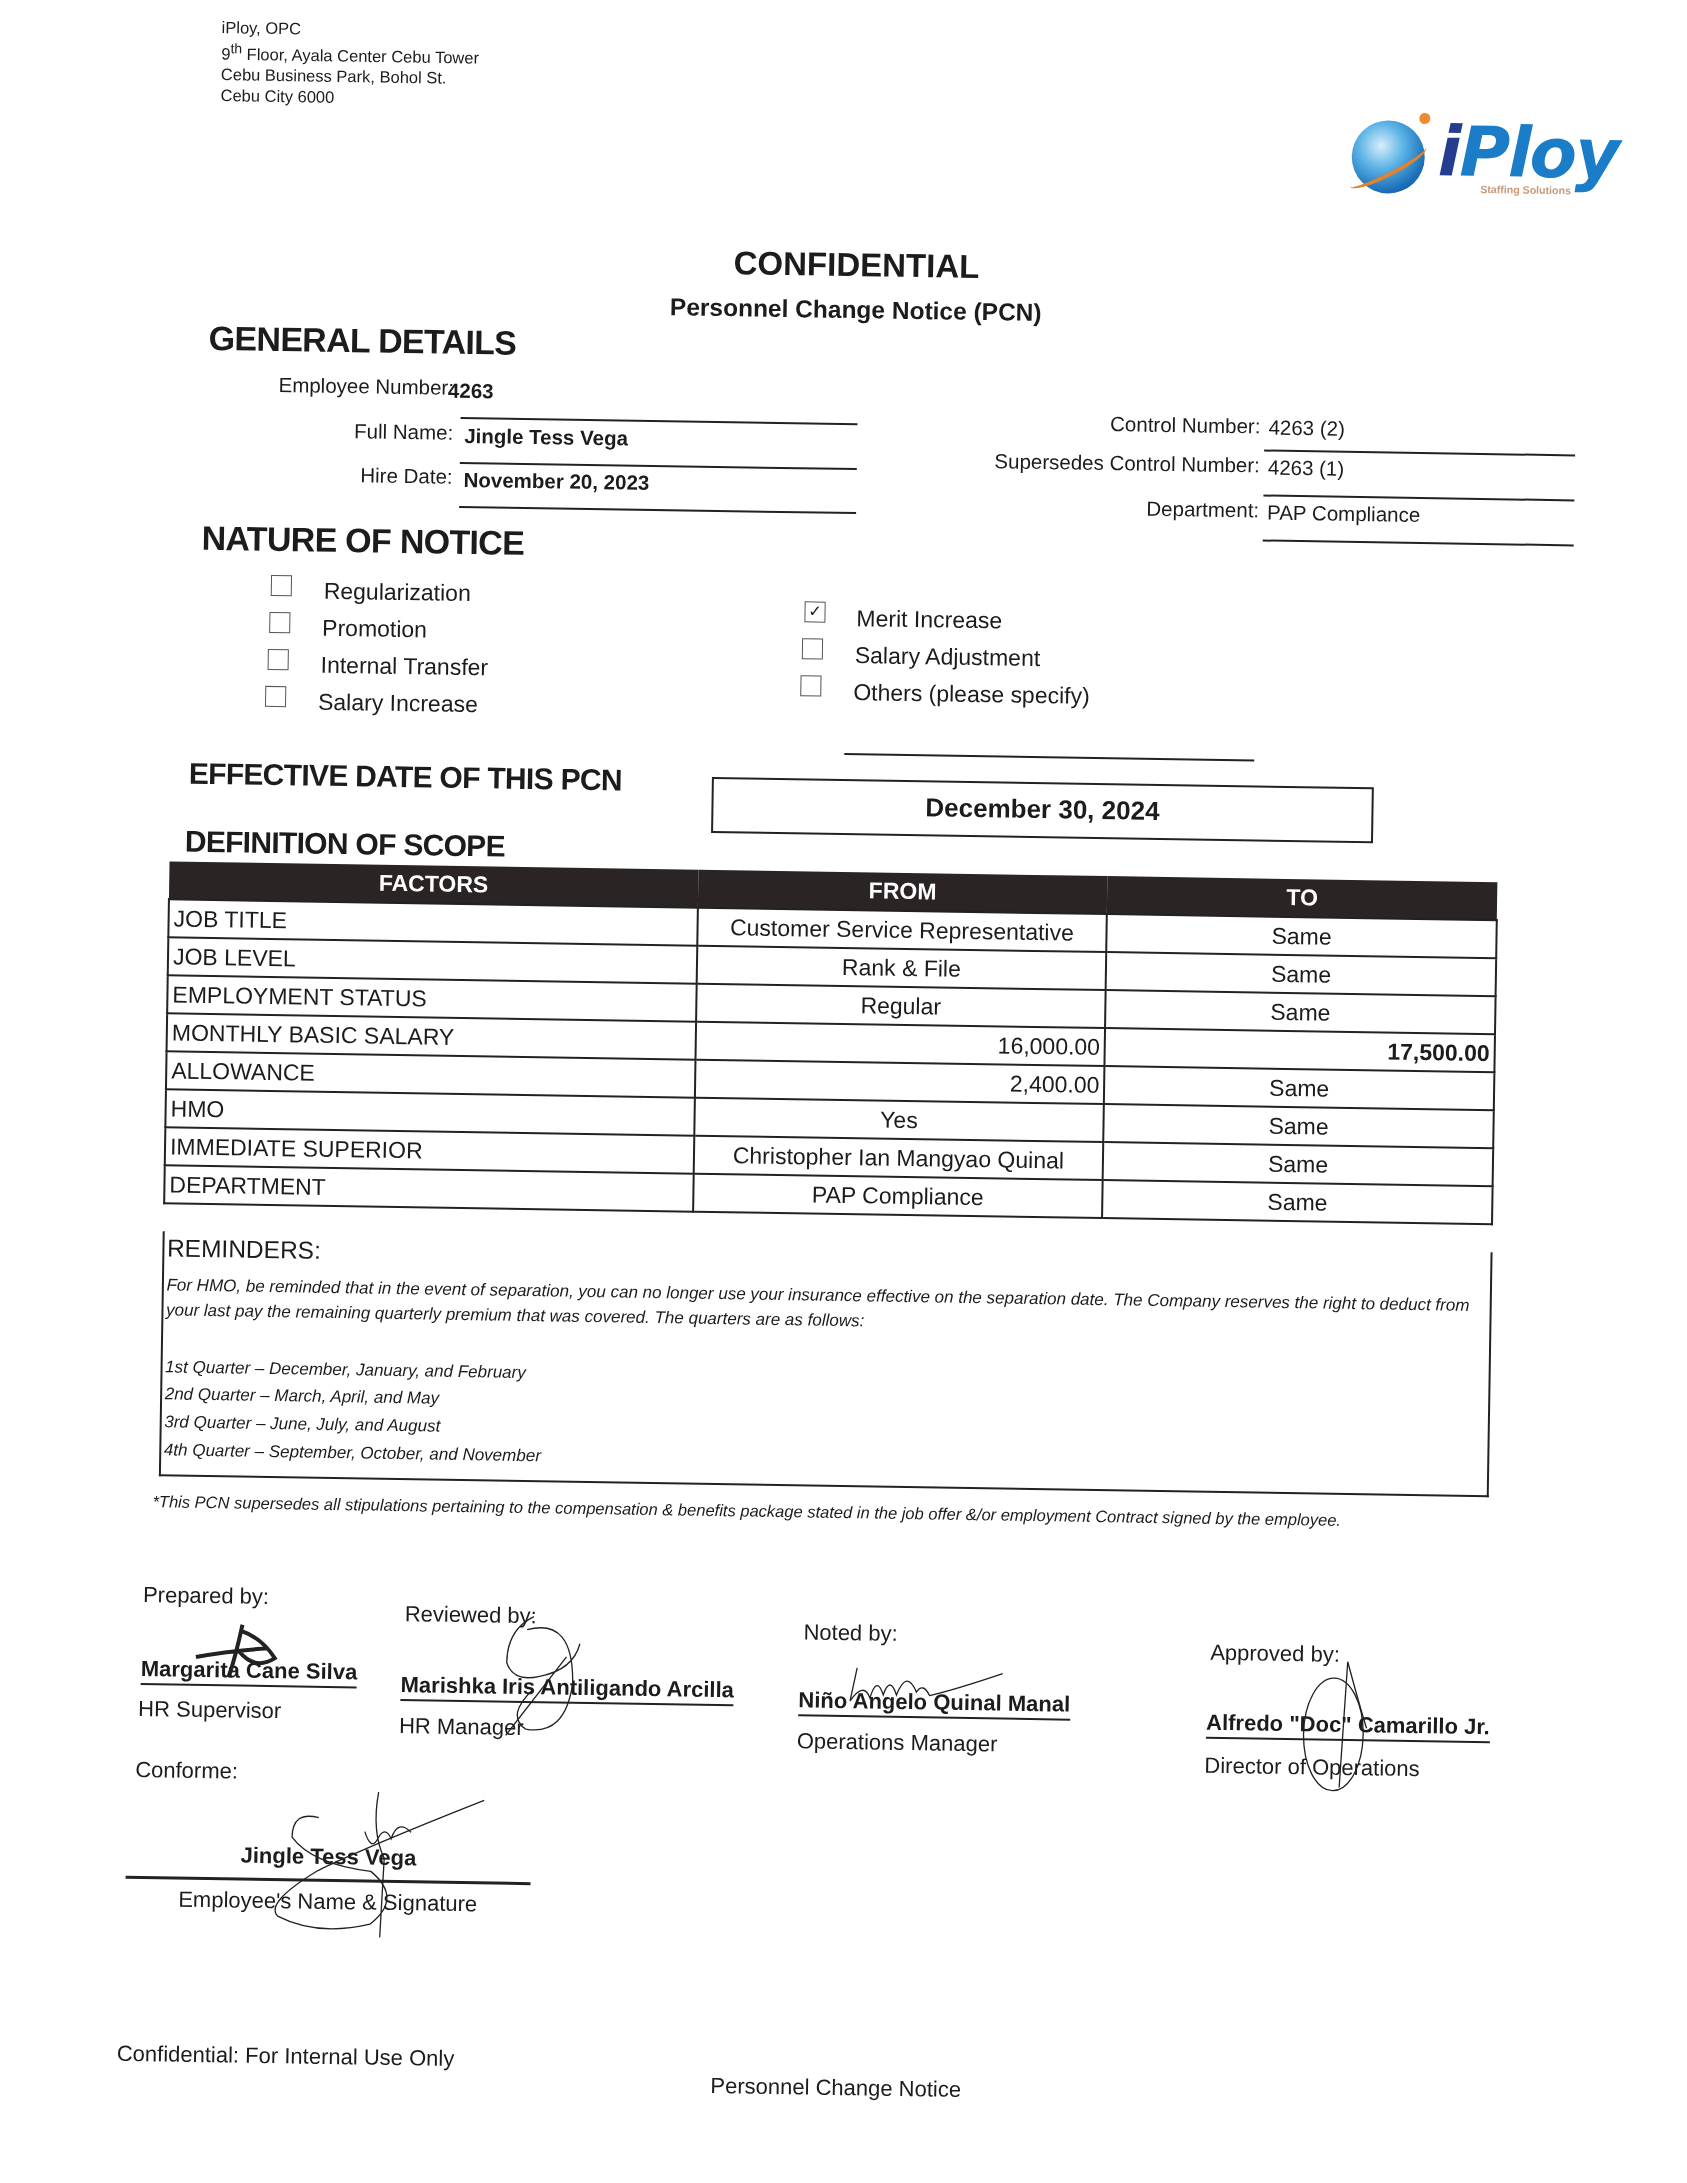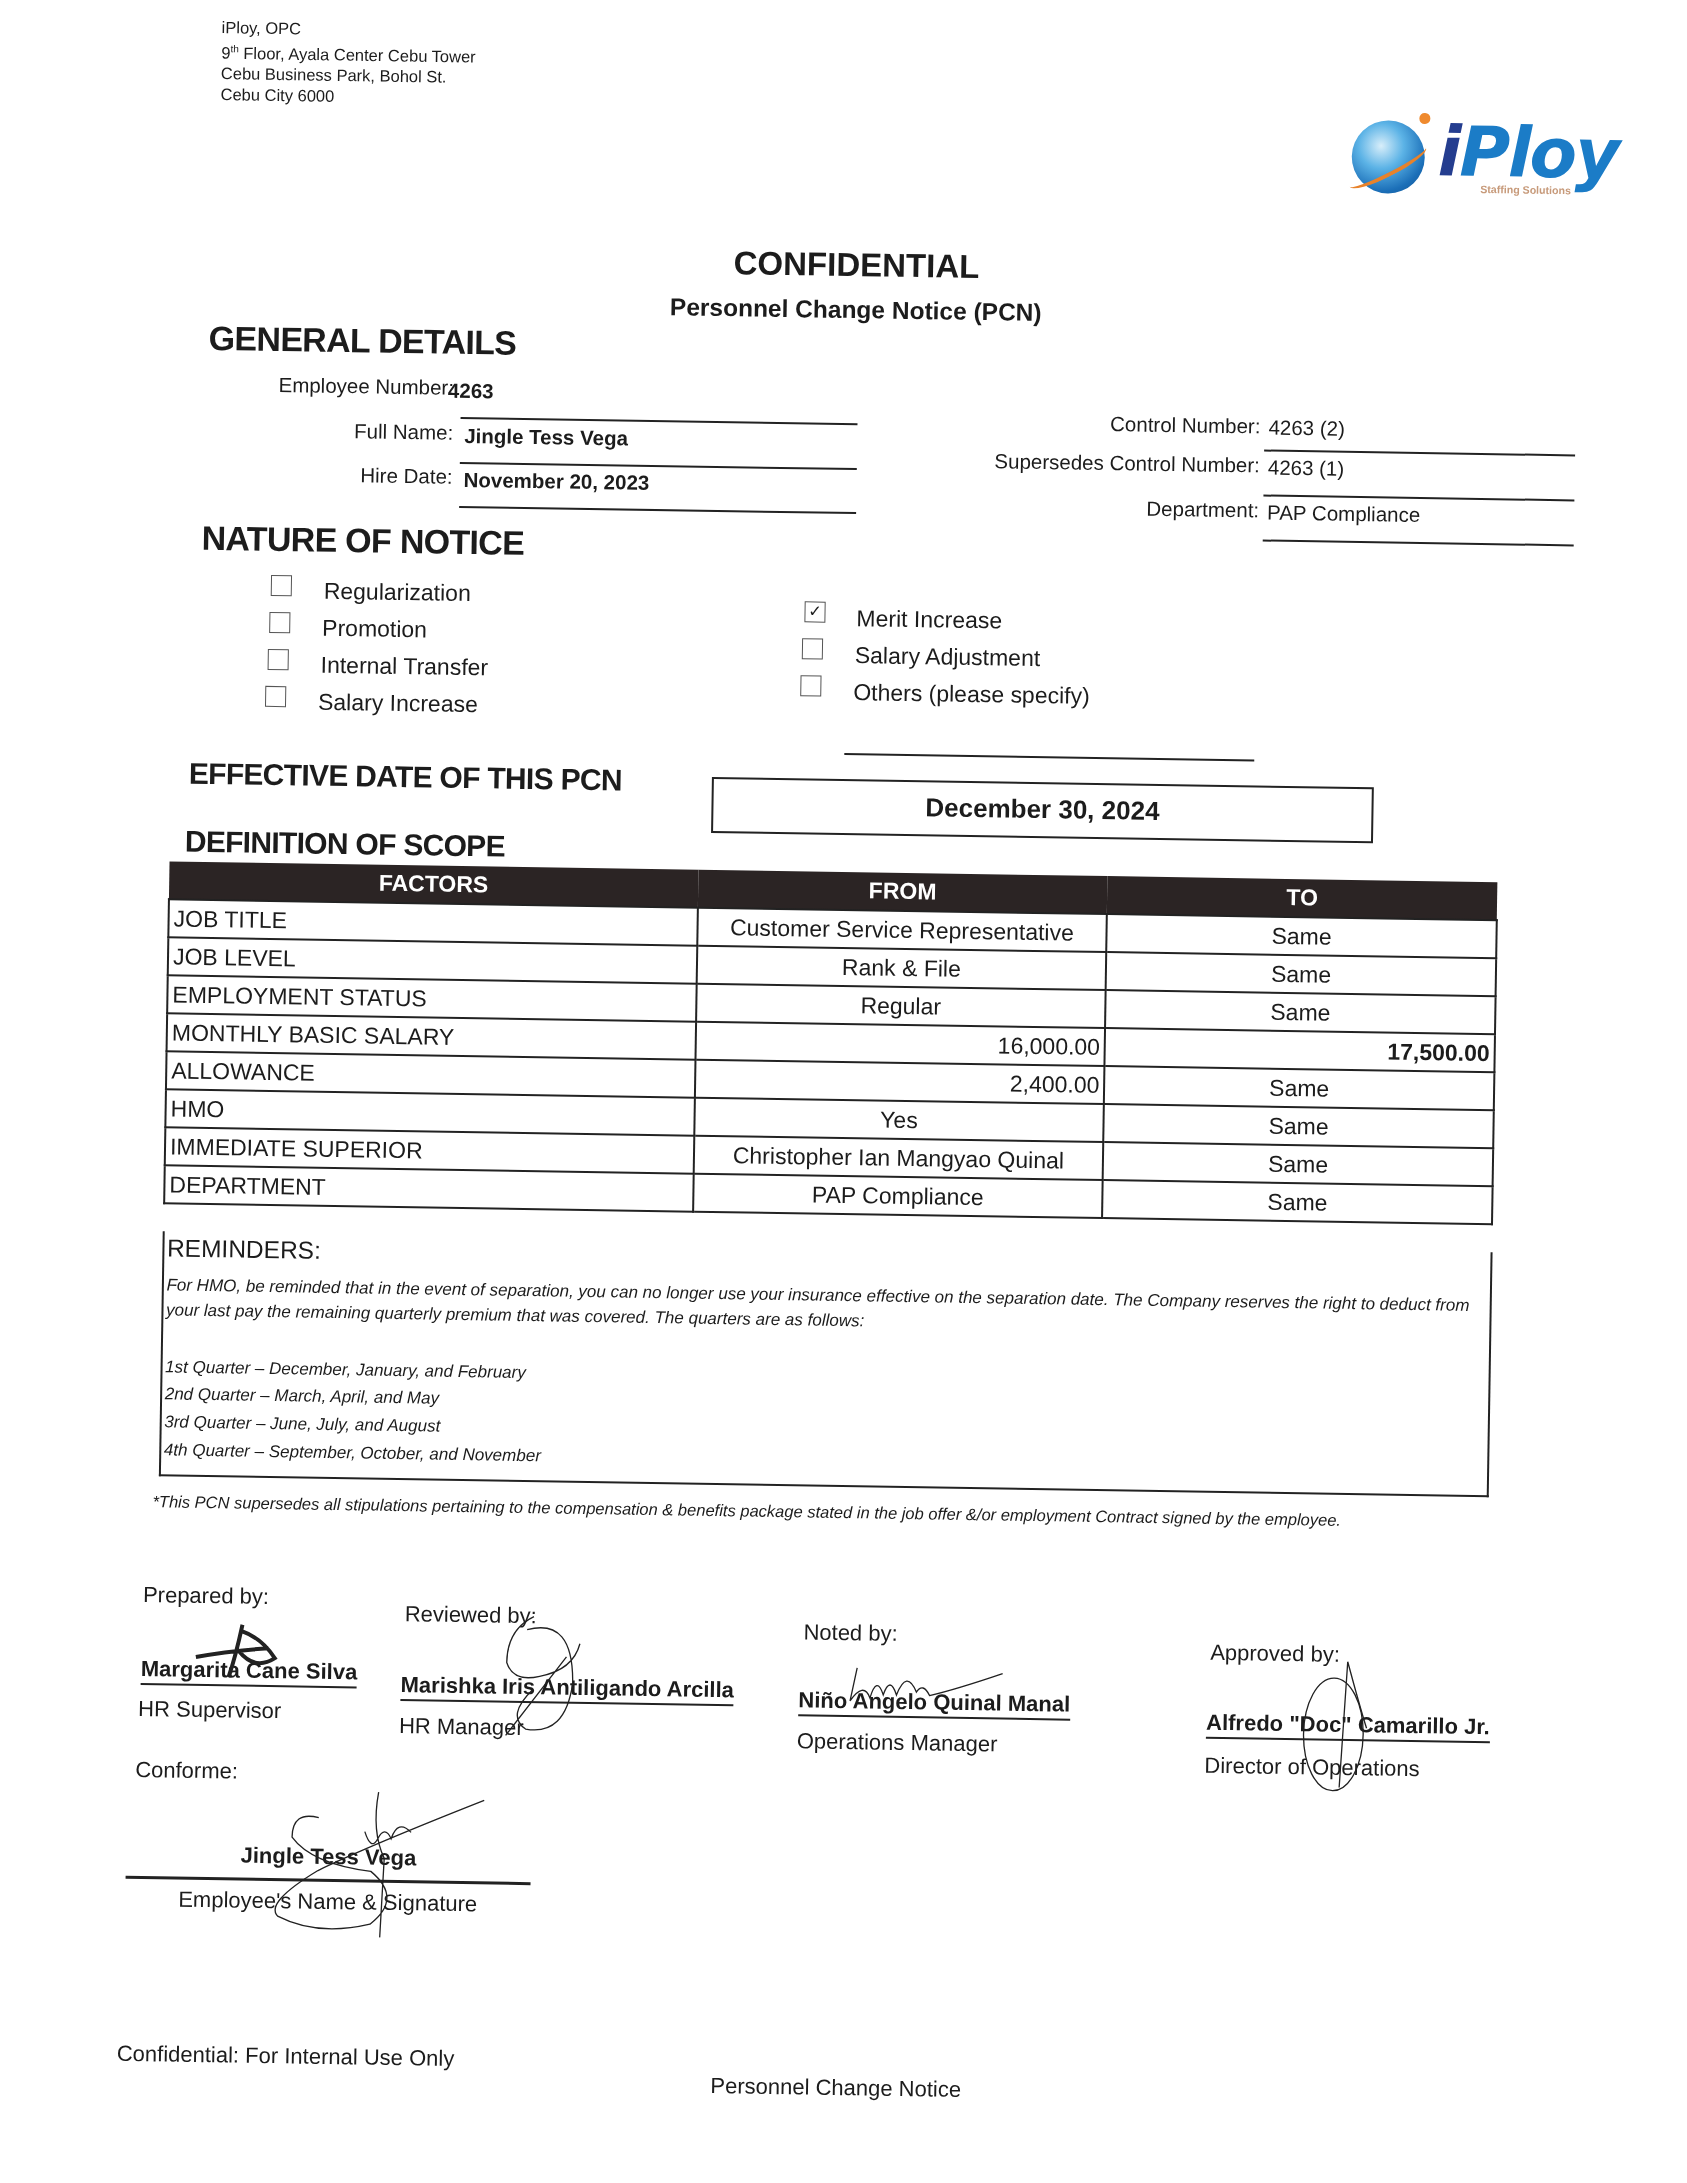--- a/index.html
+++ b/index.html
@@ -4,21 +4,21 @@
 <style>
   html, body { margin: 0; padding: 0; background: #ffffff; }
   body { width: 1687px; height: 2183px; position: relative; overflow: hidden;
          font-family: "Liberation Sans", sans-serif; color: #1c1c1c; }
   .page { position: absolute; left: 0; top: 0; width: 1687px; height: 2183px;
           transform: rotate(0.9deg); transform-origin: 844px 1092px; }
   .abs { position: absolute; }
 
   
   .address { left: 205px; top: 26.5px; font-size: 16.5px; line-height: 21px; }
-  .address sup { font-size: 10px; }
+  .address sup { font-size: 14px; }
 
   
   .logo { left: 1330px; top: 99px; width: 304px; height: 99px; }
   .logo .globe { position: absolute; left: 6.6px; top: 13.2px; width: 73px; height: 73px; border-radius: 50%;
                  background: radial-gradient(circle at 40% 35%, #d8eefa 0%, #5cb3e6 35%, #1b6fb8 70%, #0f4d8a 100%); }
   .logo .swoosh { position: absolute; left: 0px; top: 50px; width: 86px; height: 14.6px; border-radius: 50%;
                   border-bottom: 4.6px solid #e8822a; transform: rotate(-28deg); }
   .logo .dot { position: absolute; left: 74px; top: 5.3px; width: 10.6px; height: 10.6px; border-radius: 50%; background: #ef8a2e; }
   .logo .word { position: absolute; left: 93px; top: 6.6px; font-family: "DejaVu Sans", sans-serif; font-weight: bold;
                 font-style: italic; font-size: 69px; line-height: 73px; color: #1b7cc7; letter-spacing: -2px; }

